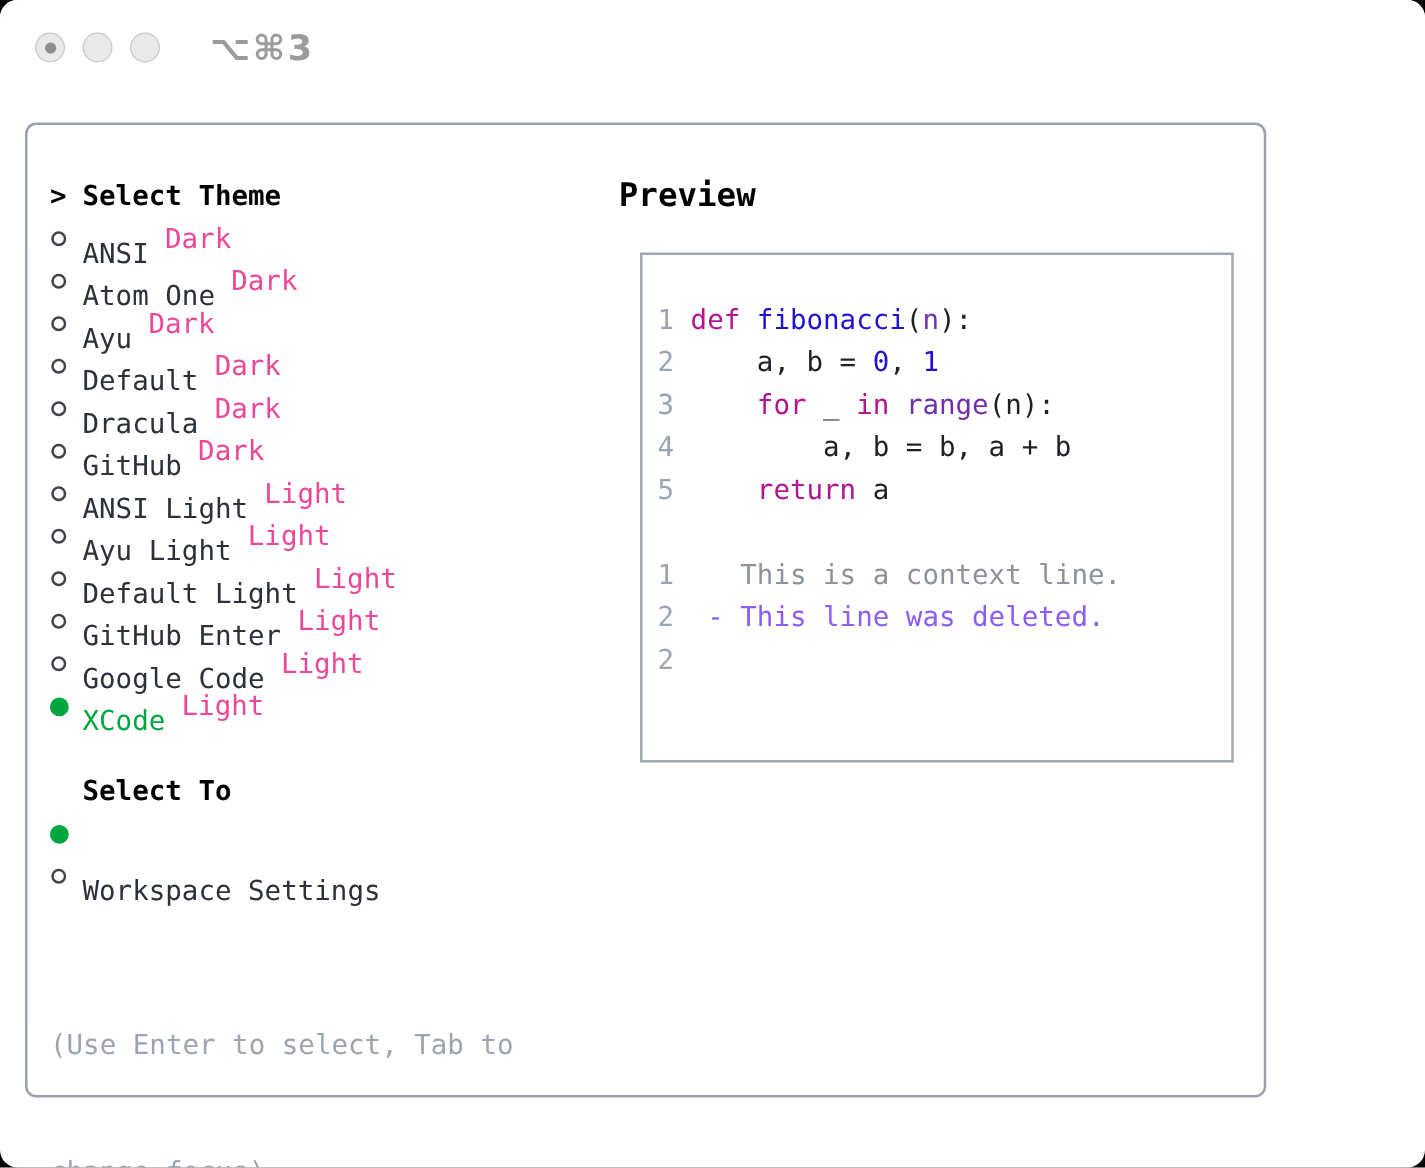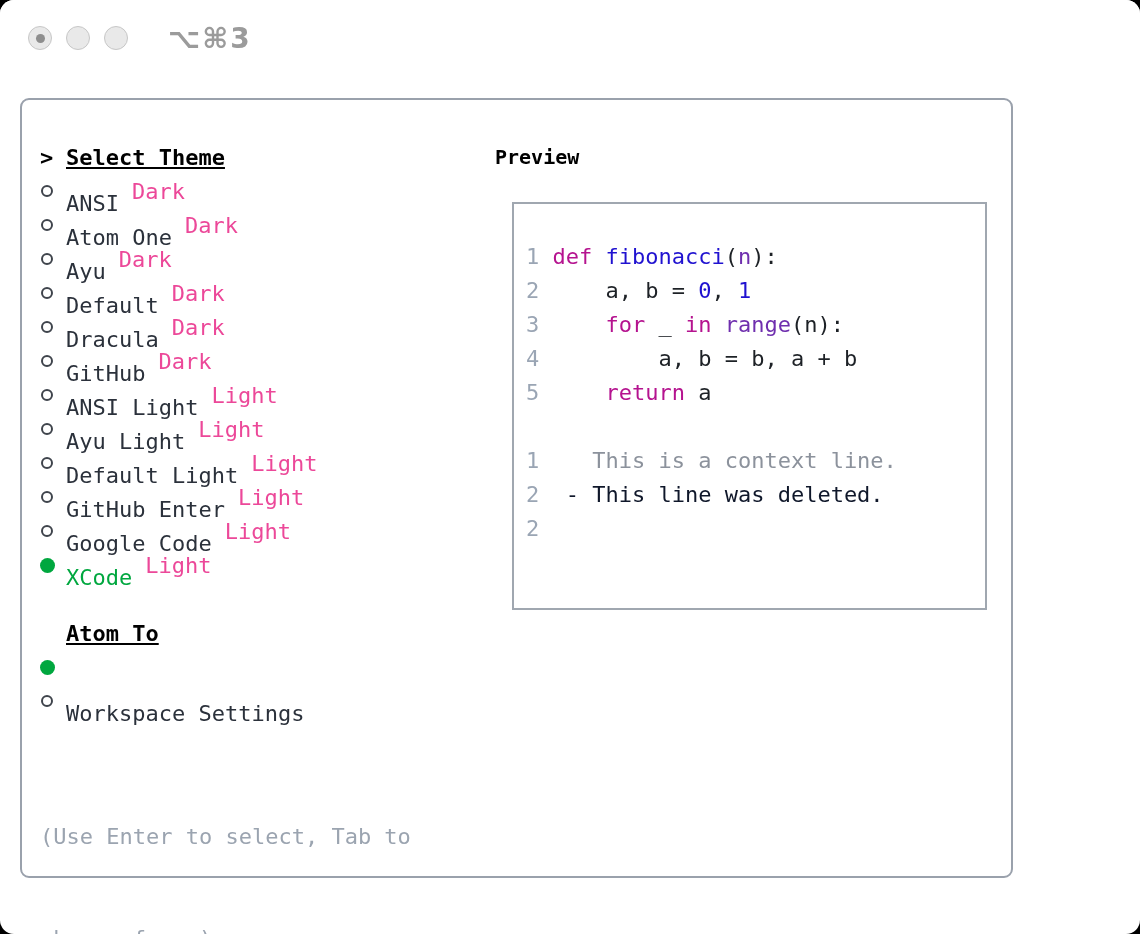--- a/index.html
+++ b/index.html
@@ -25,30 +25,30 @@
   .panel { position:absolute; left:20px; top:98px; width:993px; height:780px;
            border:2px solid #9aa1ac; border-radius:9px; background:#fff; }
 
   
   .left-col { position:absolute; left:18px; top:40px; width:450px; font-size:22px; }
   .row { display:flex; align-items:center; height:34px; white-space:pre; }
   .bullet-cell { width:26px; display:flex; align-items:center; }
   .prompt { color:#000; font-weight:bold; }
   .ring { width:12px; height:12px; border:2px solid #3f444c; border-radius:50%; margin-left:1px; }
   .dot-sel { width:15px; height:15px; border-radius:50%; }
-  .heading { color:#000; font-weight:bold;text-decoration:underline; }
+  .heading { color:#000; font-weight:bold; }
   .item-name { color:#2b313b;margin-top:24px; }
   .row.selected .item-name { }
   .badge { color:#ec4899; margin-left:13px; }
   .spacer { height:34px; }
   .hint { color:#9ba4b0; line-height:34px; white-space:pre; }
 
   
   .preview-title { position:absolute; left:473px; top:40px; height:34px; line-height:34px;
-                   font-size:20px; font-weight:bold; color:#000; }
+                   font-size:26px; font-weight:bold; color:#000; }
   .preview-box { position:absolute; left:490px; top:102px; width:475px; height:408px;
                  border:2px solid #a0a7b0; background:#fff; padding:36px 10px 0 12px; }
   .pline { display:flex; height:34px; line-height:34px; font-size:22px; white-space:pre; }
   .pline .ln { display:inline-block; width:2ch; flex:0 0 auto; }
 </style>
 </head>
 <body>
 
 <div class="window">
 
@@ -164,21 +164,21 @@
     </span>
     <span class="item-name" style="color: rgb(0, 167, 63);">XCode</span>
     <span class="badge">Light</span>
   </div>
 </div>
 
       <div class="spacer"></div>
 
       <div class="row">
         <span class="bullet-cell"></span>
-        <span class="heading">Atom To</span>
+        <span class="heading">Select To</span>
       </div>
 
       <div id="apply-rows">
   <div class="row selected">
     <span class="bullet-cell">
       <span class="dot-sel" style="background: rgb(0, 167, 63);"></span>
     </span>
     
   </div>
 
@@ -201,18 +201,18 @@
 
     <div class="preview-title">Preview</div>
     <div class="preview-box" id="preview-box">
         <div class="pline"><span class="ln" style="color: rgb(154, 165, 180);">1</span><span style="color: rgb(181, 19, 143);">def </span><span style="color: rgb(32, 18, 208);">fibonacci</span><span style="color: rgb(29, 33, 38);">(</span><span style="color: rgb(111, 47, 174);">n</span><span style="color: rgb(29, 33, 38);">):</span></div>
         <div class="pline"><span class="ln" style="color: rgb(154, 165, 180);">2</span><span style="color: rgb(29, 33, 38);">    a, b = </span><span style="color: rgb(32, 18, 208);">0</span><span style="color: rgb(29, 33, 38);">, </span><span style="color: rgb(32, 18, 208);">1</span></div>
         <div class="pline"><span class="ln" style="color: rgb(154, 165, 180);">3</span><span style="color: rgb(29, 33, 38);">    </span><span style="color: rgb(181, 19, 143);">for</span><span style="color: rgb(29, 33, 38);"> _ </span><span style="color: rgb(181, 19, 143);">in</span><span style="color: rgb(29, 33, 38);"> </span><span style="color: rgb(111, 47, 174);">range</span><span style="color: rgb(29, 33, 38);">(n):</span></div>
         <div class="pline"><span class="ln" style="color: rgb(154, 165, 180);">4</span><span style="color: rgb(29, 33, 38);">        a, b = b, a + b</span></div>
         <div class="pline"><span class="ln" style="color: rgb(154, 165, 180);">5</span><span style="color: rgb(29, 33, 38);">    </span><span style="color: rgb(181, 19, 143); text-align: center;">return</span><span style="color: rgb(29, 33, 38);"> a</span></div>
         <div class="pline"><span class="ln" style="color: rgb(154, 165, 180);"></span></div>
         <div class="pline"><span class="ln" style="color: rgb(154, 165, 180);">1</span><span style="color: rgb(140, 146, 156);">   This is a context line.</span></div>
-        <div class="pline"><span class="ln" style="color: rgb(154, 165, 180);">2</span><span style="color: #0f172a; text-align: right;"> - This line was deleted.</span></div>
+        <div class="pline"><span class="ln" style="color: rgb(154, 165, 180);">2</span><span style="color: #8b5cf6; text-align: right;"> - This line was deleted.</span></div>
         <div class="pline"><span class="ln" style="color: rgb(154, 165, 180);">2</span></div>
       </div>
 
   </div>
 </div>
 
 </body></html>

